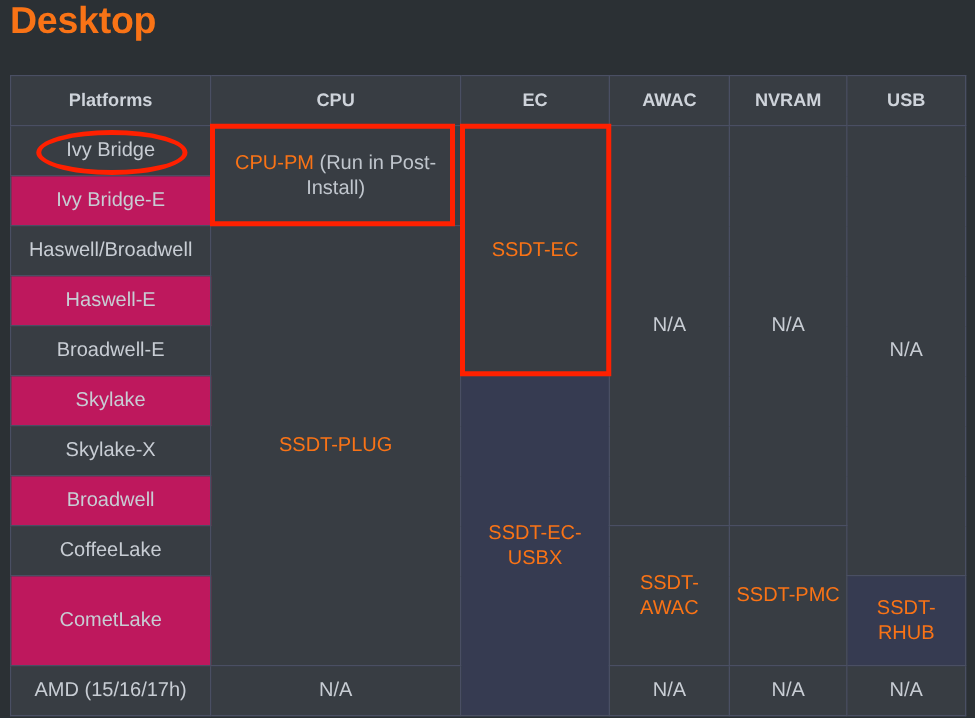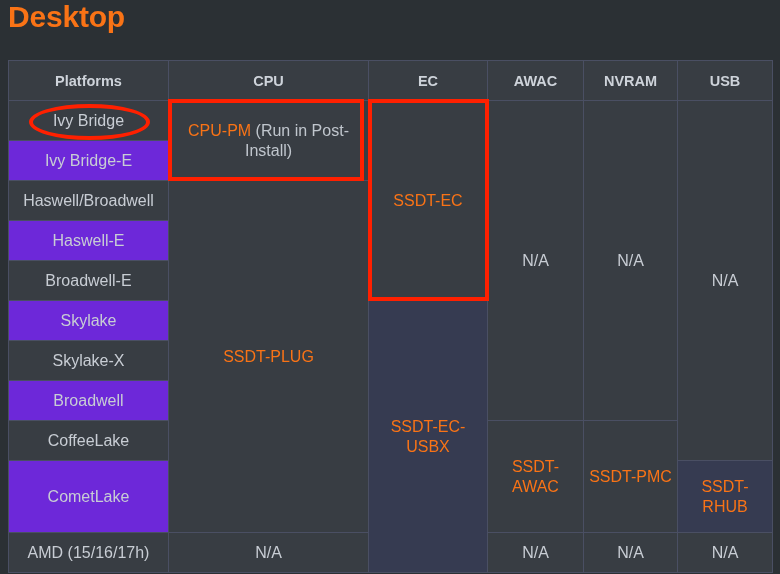--- a/index.html
+++ b/index.html
@@ -53,21 +53,21 @@
   #matrix-table thead th {
     background: #383d43;
     font-weight: bold;
     color: #ced3da;
     height: 40px;
     font-size: 14.5px;
     margin-left: 48px;
   }
 
   tr.row-dark > td { background: #383d43; }
-  tr.row-alt  > td { background: #6d28d9; }
+  tr.row-alt  > td { background: #be185d; }
 
   td.span-cell { background: #383d43 !important; }
   td.span-cell-alt { background: #363b51 !important; }
 
   .lnk { color: #f97316; }
   .muted { color: #c0c6cd; margin-top: 16px; }
 
   
   col.c-plat  { width: 160px; }
   col.c-cpu   { width: 200px; }

